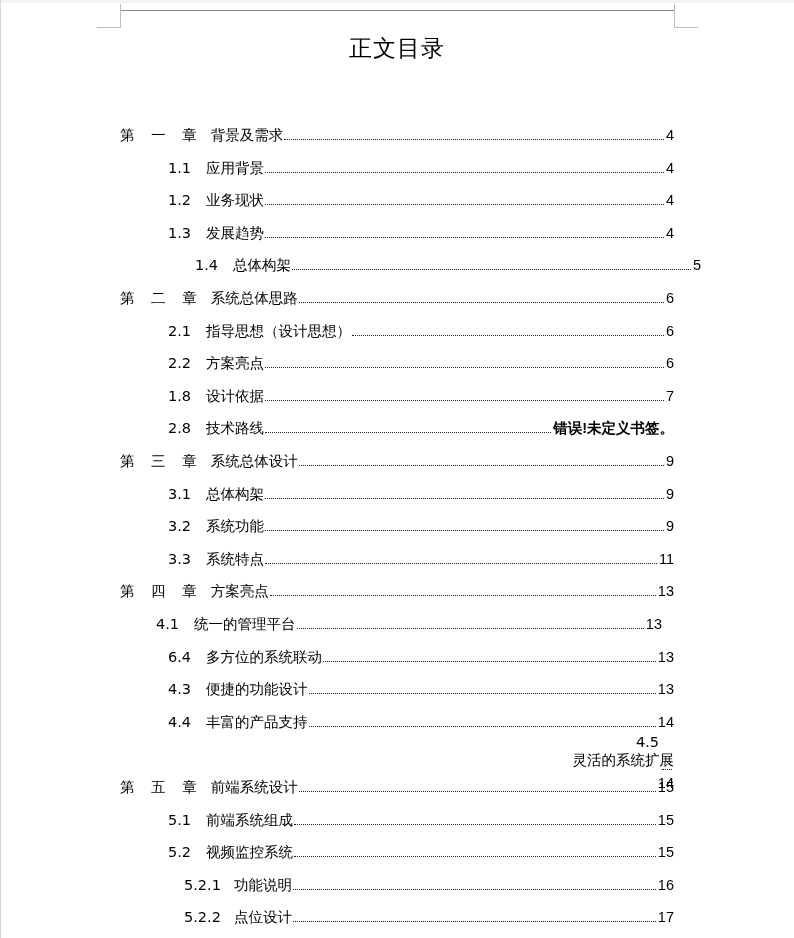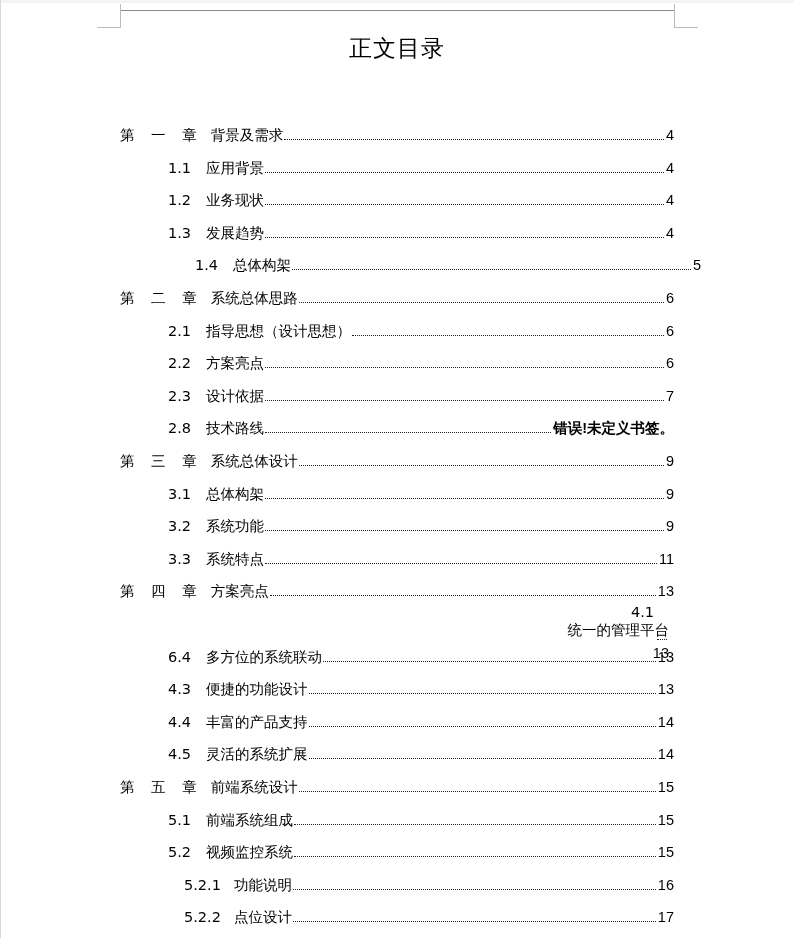--- a/index.html
+++ b/index.html
@@ -146,21 +146,21 @@
       <span class="toc-leader"></span>
       <span class="toc-page">6</span>
     </div>
     <div class="toc-row" style="left: 168px; width: 506px; top: 228.2px;">
       <span class="toc-num" style="min-width: 30px; margin-right: 8px;">2.2</span>
       <span class="toc-text">方案亮点</span>
       <span class="toc-leader"></span>
       <span class="toc-page">6</span>
     </div>
     <div class="toc-row" style="left: 168px; width: 506px; top: 260.8px;">
-      <span class="toc-num" style="min-width: 30px; margin-right: 8px;">2.3</span>
+      <span class="toc-num" style="min-width: 30px; margin-right: 8px;">1.8</span>
       <span class="toc-text">设计依据</span>
       <span class="toc-leader"></span>
       <span class="toc-page">7</span>
     </div>
     <div class="toc-row" style="left: 168px; width: 506px; top: 293.4px;">
       <span class="toc-num" style="min-width: 30px; margin-right: 8px;">2.8</span>
       <span class="toc-text">技术路线</span>
       <span class="toc-leader"></span>
       <span class="toc-page error">错误!未定义书签。</span>
     </div>
@@ -187,21 +187,21 @@
       <span class="toc-text">系统特点</span>
       <span class="toc-leader"></span>
       <span class="toc-page">11</span>
     </div>
     <div class="toc-row chapter" style="left: 120px; width: 554px; top: 456.4px;">
       <span class="toc-num" style="min-width: 72px; margin-right: 8px;">第 四 章</span>
       <span class="toc-text">方案亮点</span>
       <span class="toc-leader"></span>
       <span class="toc-page">13</span>
     </div>
-    <div class="toc-row" style="left: 163px; width: 506px; top: 489px; flex-direction: column;">
+    <div class="toc-row" style="left: 156px; width: 506px; top: 489px;">
       <span class="toc-num" style="min-width: 30px; margin-right: 8px;">4.1</span>
       <span class="toc-text">统一的管理平台</span>
       <span class="toc-leader"></span>
       <span class="toc-page">13</span>
     </div>
     <div class="toc-row" style="left: 168px; width: 506px; top: 521.6px;">
       <span class="toc-num" style="min-width: 30px; margin-right: 8px;">6.4</span>
       <span class="toc-text">多方位的系统联动</span>
       <span class="toc-leader"></span>
       <span class="toc-page">13</span>
@@ -211,21 +211,21 @@
       <span class="toc-text">便捷的功能设计</span>
       <span class="toc-leader"></span>
       <span class="toc-page">13</span>
     </div>
     <div class="toc-row" style="left: 168px; width: 506px; top: 586.8px;">
       <span class="toc-num" style="min-width: 30px; margin-right: 8px;">4.4</span>
       <span class="toc-text">丰富的产品支持</span>
       <span class="toc-leader"></span>
       <span class="toc-page">14</span>
     </div>
-    <div class="toc-row" style="left: 168px; width: 506px; top: 619.4px;">
+    <div class="toc-row" style="left: 168px; width: 506px; top: 619.4px; flex-direction: column;">
       <span class="toc-num" style="min-width: 30px; margin-right: 8px;">4.5</span>
       <span class="toc-text">灵活的系统扩展</span>
       <span class="toc-leader"></span>
       <span class="toc-page">14</span>
     </div>
     <div class="toc-row chapter" style="left: 120px; width: 554px; top: 652px;">
       <span class="toc-num" style="min-width: 72px; margin-right: 8px;">第 五 章</span>
       <span class="toc-text">前端系统设计</span>
       <span class="toc-leader"></span>
       <span class="toc-page">15</span>

